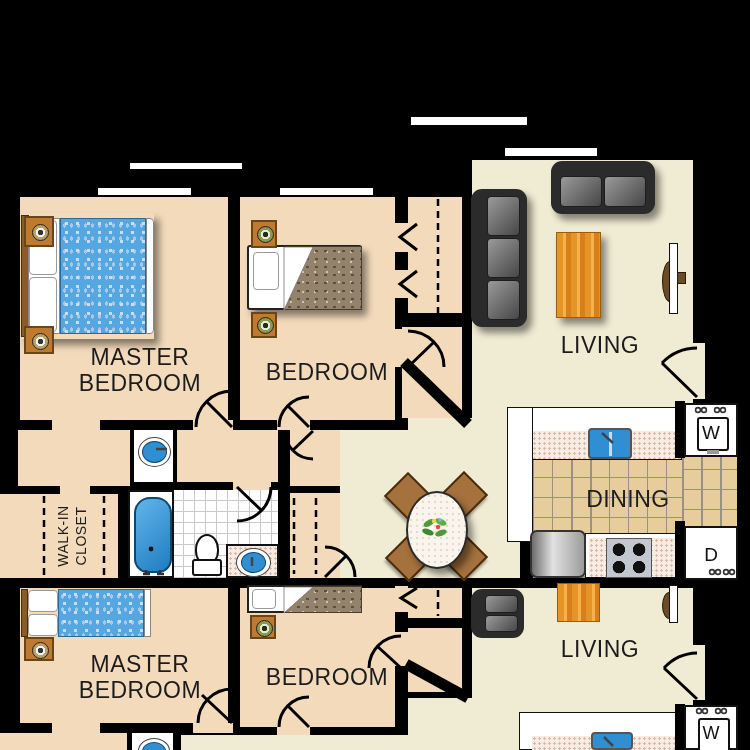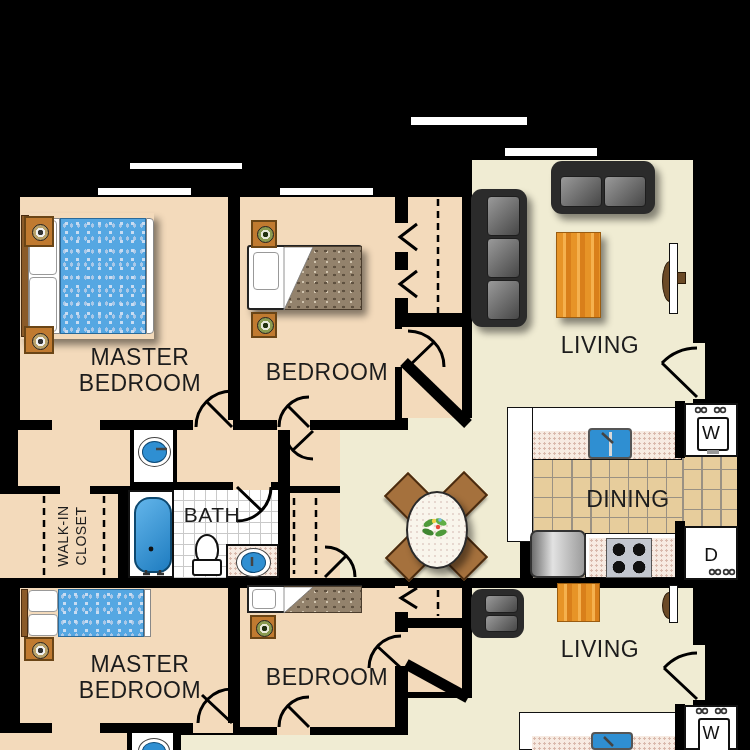--- a/index.html
+++ b/index.html
@@ -323,23 +323,20 @@
   </div>
   <div class="room-label" style="left:227px;top:359px;width:200px">
     <span>BEDROOM</span>
   </div>
   <div class="room-label" style="left:500px;top:332px;width:200px">
     <span>LIVING</span>
   </div>
   <div class="room-label" style="left:528px;top:486px;width:200px">
     <span>DINING</span>
   </div>
-  <div class="room-label" style="left:152px;top:502px;width:120px;font-size:21px">
-    <span>BATH</span>
-  </div>
   <div class="vlabel" style="left:28px;top:492px;width:88px;height:88px">
     <div class="inner">
       <span>WALK-IN</span>
       <span>CLOSET</span>
     </div>
   </div>
   <div class="room-label" style="left:40px;top:651px;width:200px">
     <span>MASTER</span>
     <span>BEDROOM</span>
   </div>

